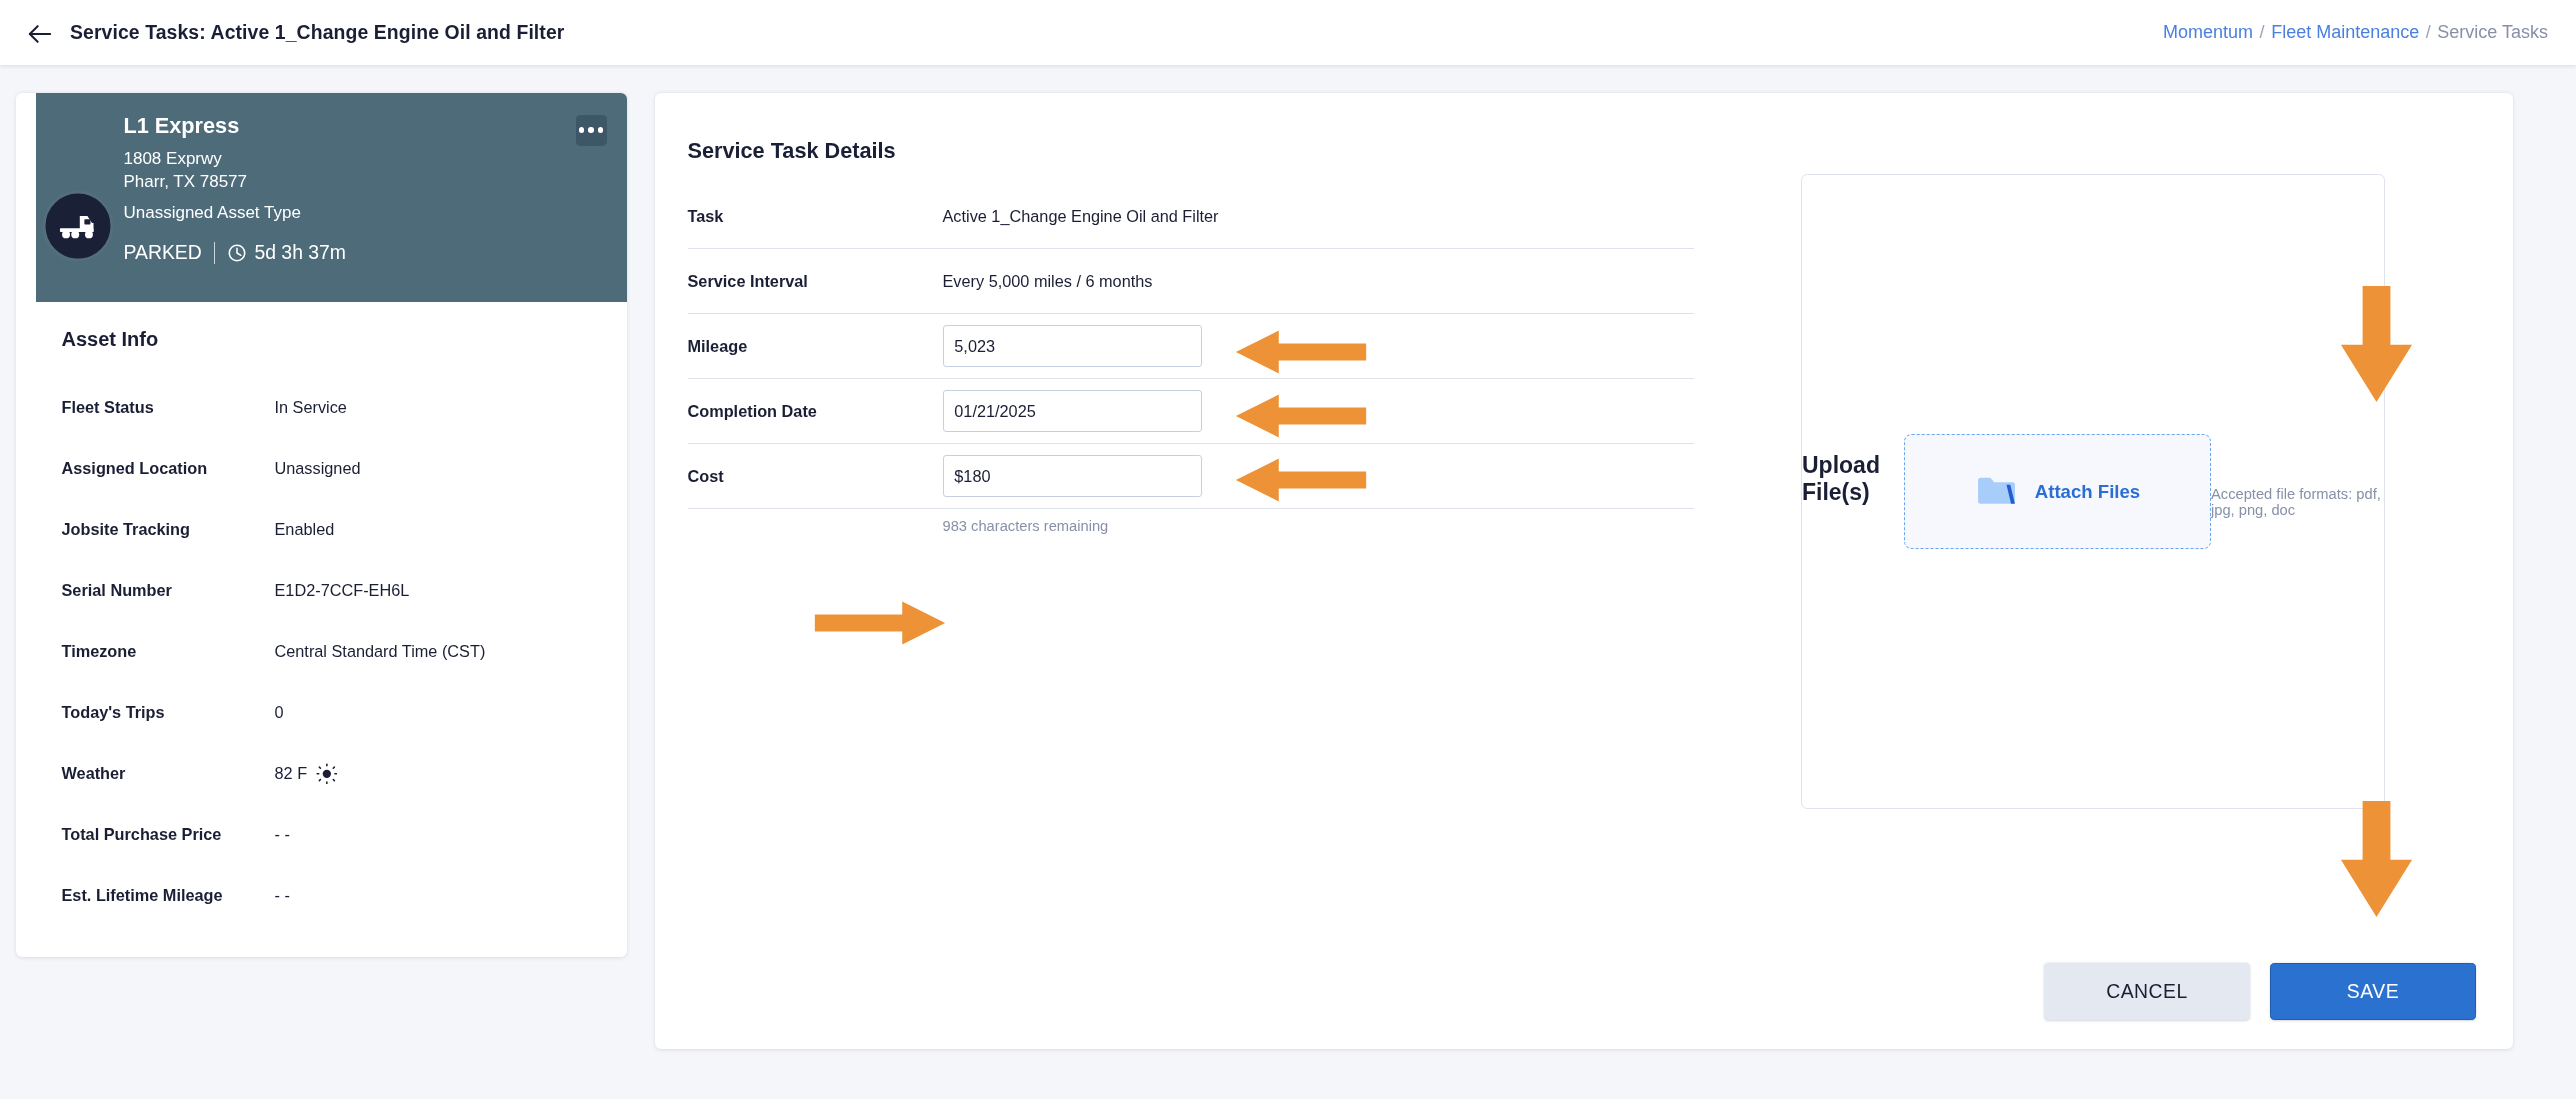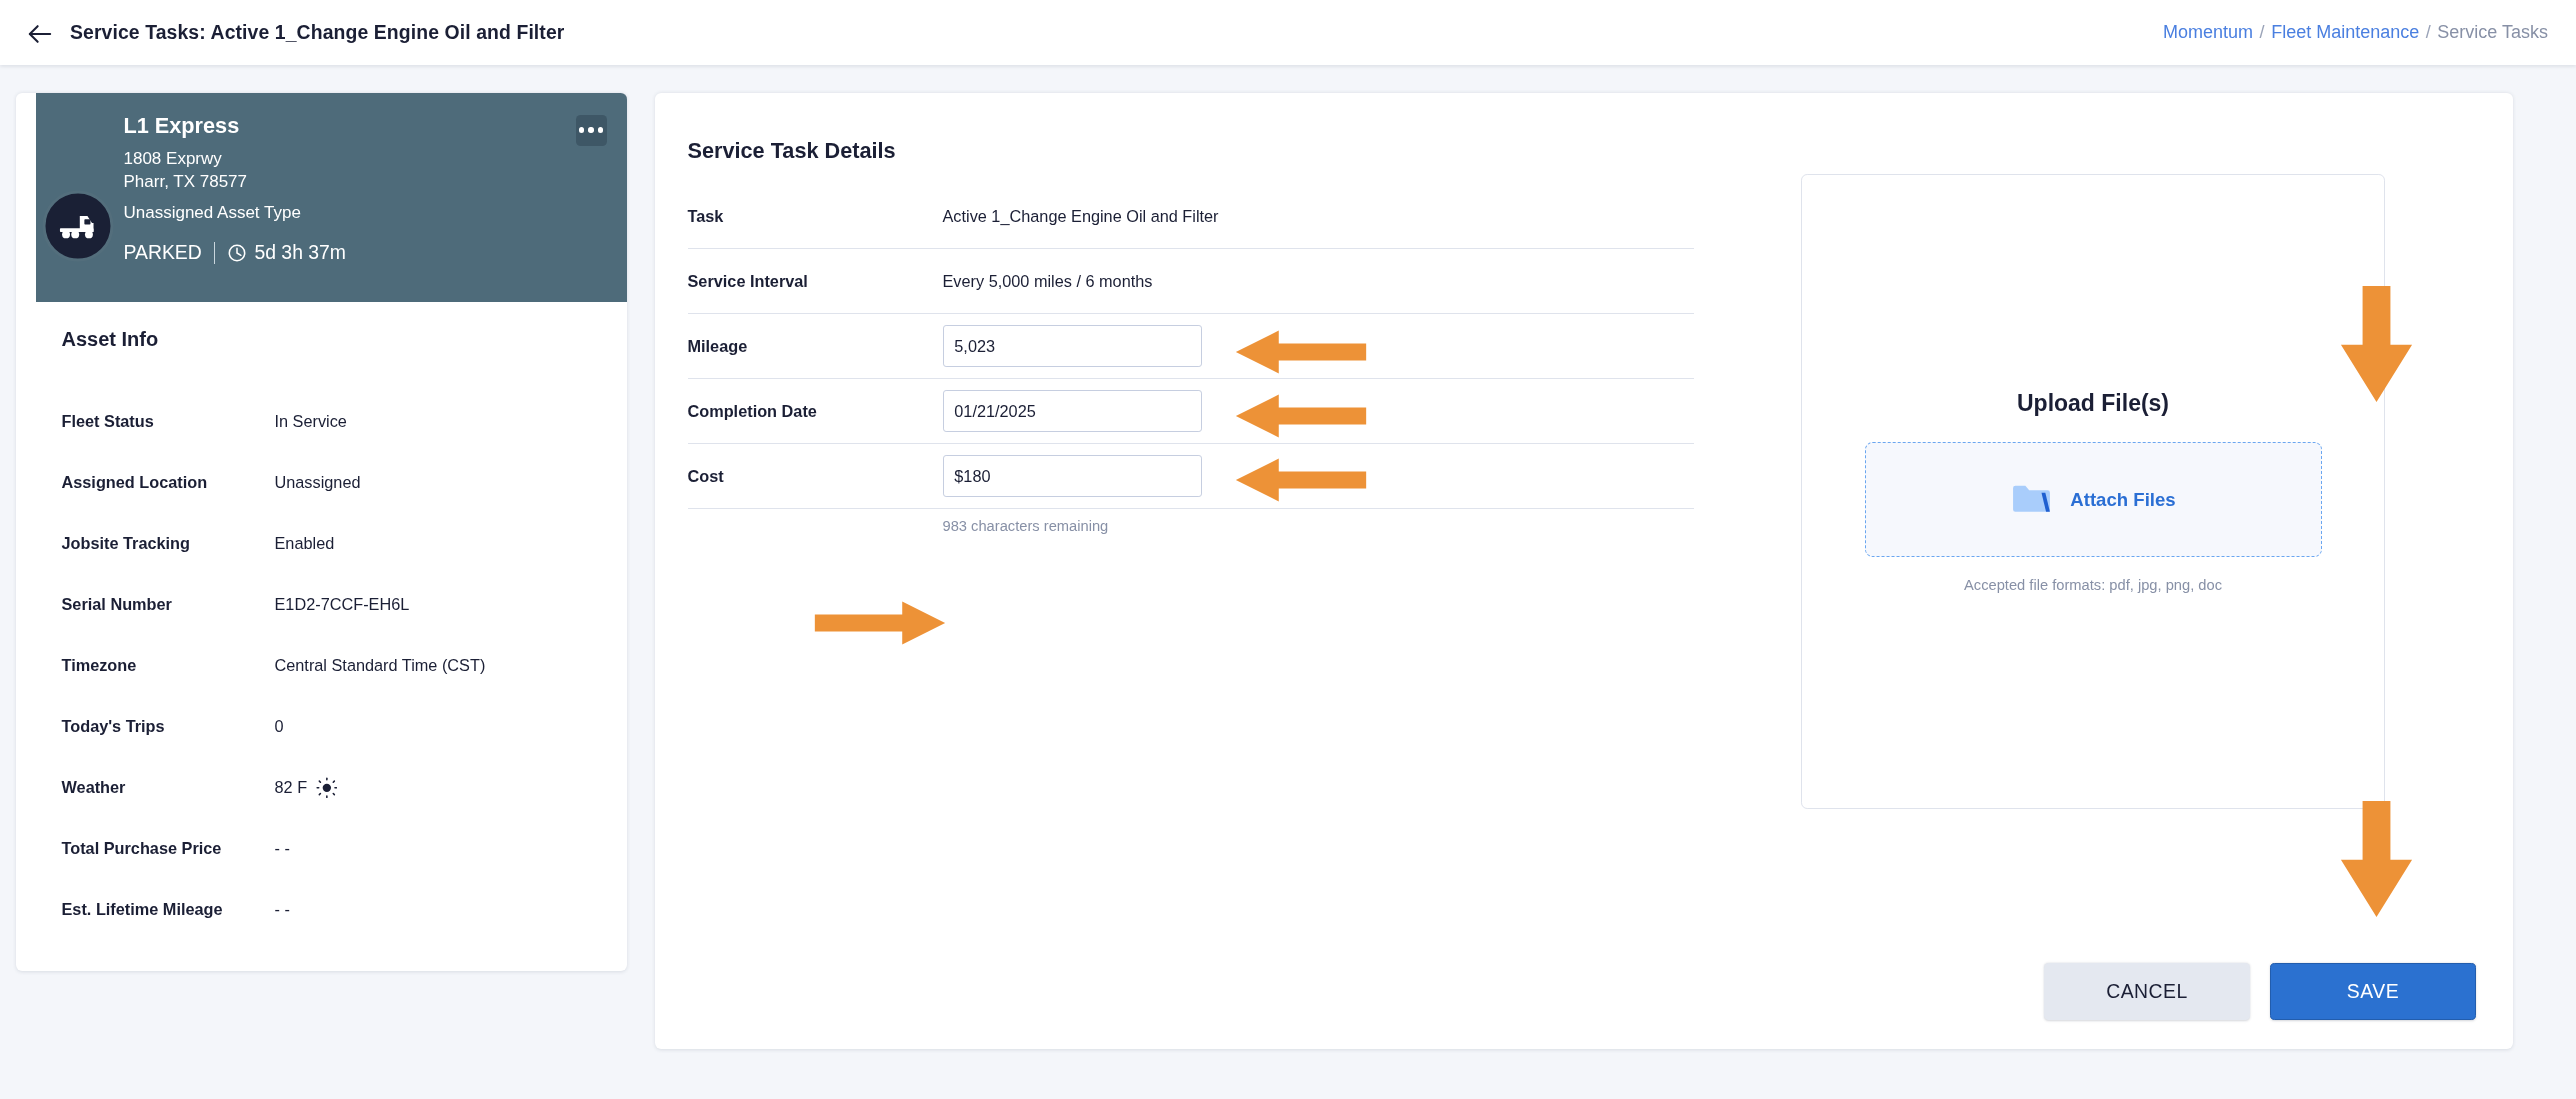--- a/index.html
+++ b/index.html
@@ -101,21 +101,21 @@
     background: #3e5766;
     display: flex; align-items: center; justify-content: center;
     gap: 3.9px;
     cursor: pointer;
   }
   .dots-btn i { width: 5.4px; height: 5.4px; border-radius: 50%; background: #ffffff; display:block; }
 
   .asset-body { padding: 26px 26px 31px 26px; }
   .asset-info-title {
     font-size: 20px; font-weight: bold; color: #1b1f35;
-    margin-bottom: 40px;
+    margin-bottom: 26px;
   }
   .info-row {
     display: flex; align-items: center;
     height: 61px;
   }
   .info-label {
     width: 213px;
     font-size: 16.3px; font-weight: bold; color: #1b1f35;
   }
   .info-value {
@@ -202,21 +202,21 @@
   }
 
   
   .upload-panel {
     position: absolute;
     left: 1146px; top: 81px;
     width: 584px; height: 635px;
     border: 1.2px solid #dfe3ec;
     border-radius: 6.2px;
     display: flex;
-    flex-direction: column;
+    flex-direction: row;
     align-items: center;
     justify-content: center;
   }
   .upload-title {
     font-size: 23px; font-weight: bold; color: #1b1f35;
     margin-bottom: 25px;
   }
   .dropzone {
     width: 457px; height: 115px;
     border: 1.5px dashed #6aa6f0;

